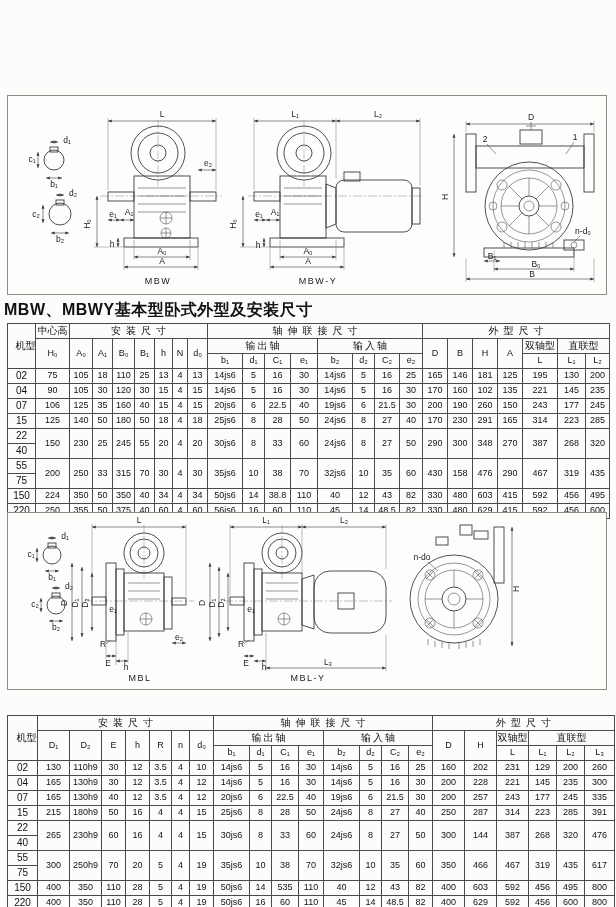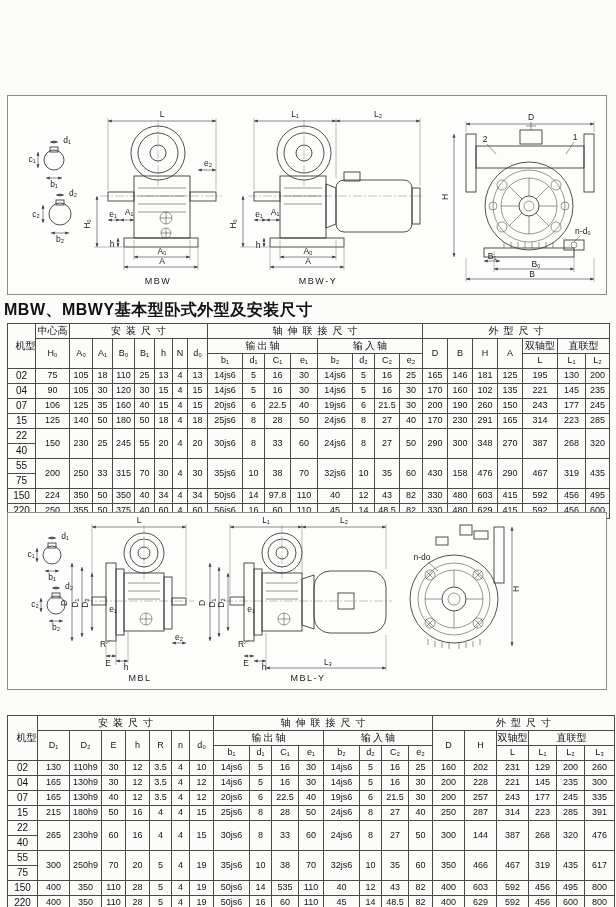--- a/index.html
+++ b/index.html
@@ -469,21 +469,21 @@
           <td>224</td>
           <td>350</td>
           <td>50</td>
           <td>350</td>
           <td>40</td>
           <td>34</td>
           <td>4</td>
           <td>34</td>
           <td>50js6</td>
           <td>14</td>
-          <td>97.8</td>
+          <td>38.8</td>
           <td>110</td>
           <td>40</td>
           <td>12</td>
           <td>43</td>
           <td>82</td>
           <td>330</td>
           <td>480</td>
           <td>603</td>
           <td>415</td>
           <td>592</td>

